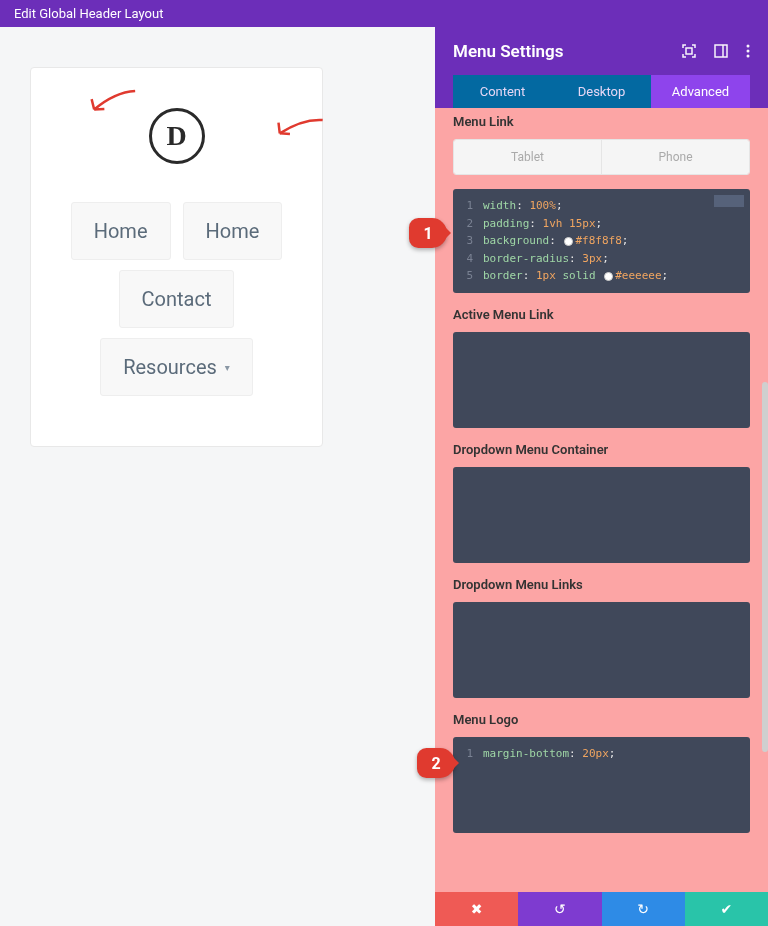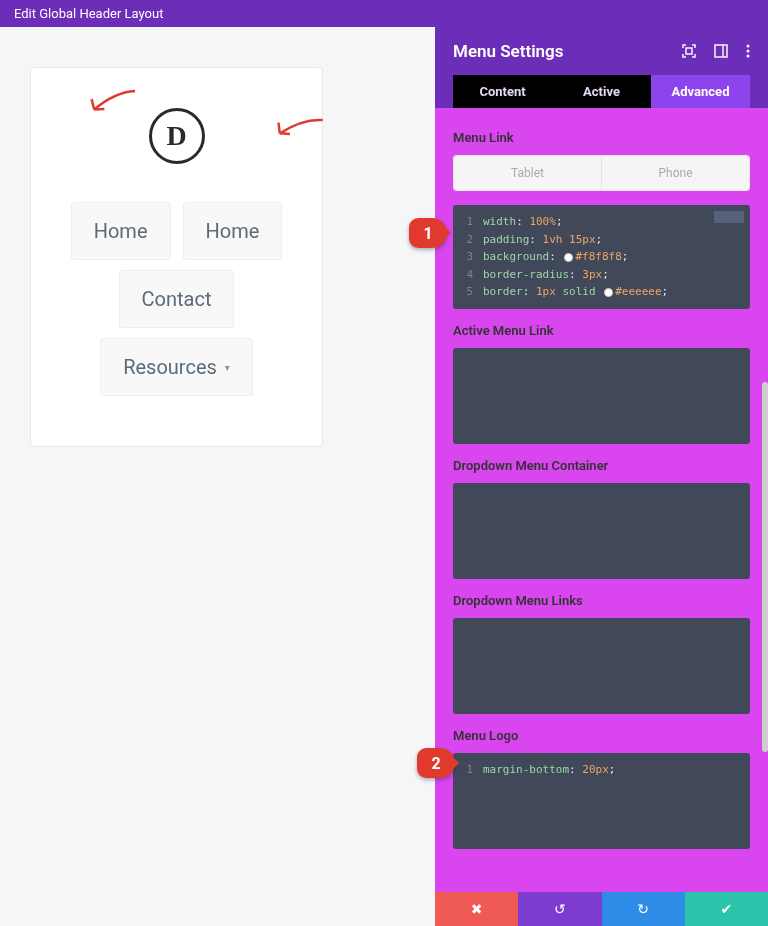--- a/index.html
+++ b/index.html
@@ -31,25 +31,25 @@
   .callout::before { content: ""; position: absolute; right: -12px; top: 7px; border: 8px solid transparent; border-left-color: #e03a2f; }
   .callout-1 { top: 218px; left: 409px; }
   .callout-2 { top: 748px; left: 417px; }
 
   
   .panel-head { background: #6c2eb9; color: #fff; padding: 14px 18px 0; }
   .panel-title-row { display: flex; align-items: center; justify-content: space-between; padding-bottom: 14px; }
   .panel-title { font-size: 17px; font-weight: 600; }
   .panel-icons { display: flex; gap: 18px; }
   .panel-icons span { cursor: pointer; font-size: 14px; opacity: .95; display: inline-flex; }
-  .tabs { display: flex; background: #000000; font-weight: bold; }
+  .tabs { display: flex; background: #0369a1; }
   .tab { flex: 1; padding: 9px 4px; text-align: center; font-size: 13px; color: #e5d7f5; cursor: pointer; }
   .tab.active { background: #8e44ec; color: #fff; }
 
-  .panel-body { background: #d946ef; padding: 16px 18px 6px; overflow-y: auto; flex: 1; }
+  .panel-body { background: #fca5a5; padding: 0 18px 6px; overflow-y: auto; flex: 1; }
   .field-label { font-size: 13px; font-weight: 600; color: #333; margin: 6px 0 10px; }
 
   .device-tabs { display: flex; border: 1px solid #e5e5e5; border-radius: 3px; overflow: hidden; margin-bottom: 14px; }
   .device-tab { flex: 1; text-align: center; padding: 10px 4px; font-size: 12px; color: #aaa; cursor: pointer; }
   .device-tab.active { color: #2e8be6; background: #fff; }
   .device-tab:not(.active) { background: #f5f5f5; }
   .device-tab + .device-tab { border-left: 1px solid #e5e5e5; }
 
   .code-box { background: #40485a; border-radius: 3px; padding: 8px 10px; font-family: "Menlo", "Consolas", monospace; font-size: 11px; line-height: 1.6; color: #fff; min-height: 92px; margin-bottom: 14px; position: relative; }
   .code-box.min { min-height: 96px; }
@@ -140,21 +140,21 @@
               <svg width="4" height="14" viewBox="0 0 4 14" fill="#fff">
                 <circle cx="2" cy="2" r="1.5"></circle>
                 <circle cx="2" cy="7" r="1.5"></circle>
                 <circle cx="2" cy="12" r="1.5"></circle>
               </svg>
             </span>
         </div>
       </div>
       <div class="tabs">
         <div class="tab">Content</div>
-        <div class="tab">Active</div>
+        <div class="tab">Desktop</div>
         <div class="tab active">Advanced</div>
       </div>
     </div>
 
     <div class="panel-body">
 
       <div class="field-label">Menu Link</div>
 
       <div class="device-tabs">
         <div class="device-tab">Tablet</div>

